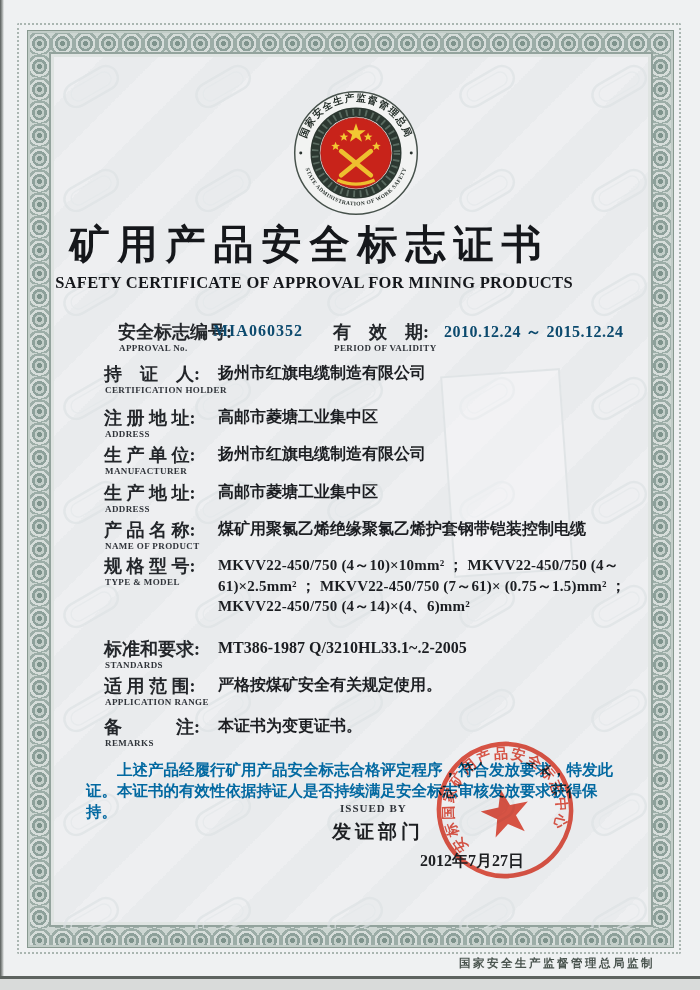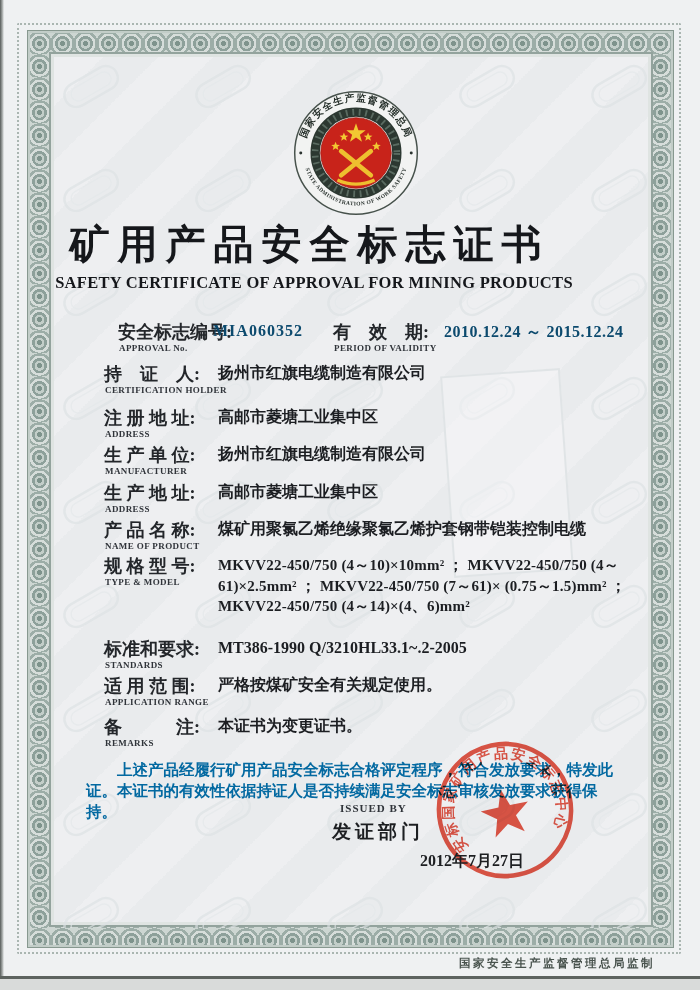--- a/index.html
+++ b/index.html
@@ -158,21 +158,21 @@
   <span class="value">煤矿用聚氯乙烯绝缘聚氯乙烯护套钢带铠装控制电缆</span>
 </div>
 <div class="row model" style="top:554px">
   <span class="zh">规 格 型 号:</span>
   <span class="en sub">TYPE &amp; MODEL</span>
   <span class="value">MKVV22-450/750 (4～10)×10mm² ； MKVV22-450/750 (4～61)×2.5mm² ； MKVV22-450/750 (7～61)× (0.75～1.5)mm² ； MKVV22-450/750 (4～14)×(4、6)mm²</span>
 </div>
 <div class="row" style="top:637px">
   <span class="zh">标准和要求:</span>
   <span class="en sub">STANDARDS</span>
-  <span class="value">MT386-1990 Q/3210HL33.1~.2-2005</span>
+  <span class="value">MT386-1987 Q/3210HL33.1~.2-2005</span>
 </div>
 <div class="row" style="top:674px">
   <span class="zh">适 用 范 围:</span>
   <span class="en sub">APPLICATION RANGE</span>
   <span class="value">严格按煤矿安全有关规定使用。</span>
 </div>
 <div class="row" style="top:715px">
   <span class="zh">备　　　注:</span>
   <span class="en sub">REMARKS</span>
   <span class="value">本证书为变更证书。</span>

